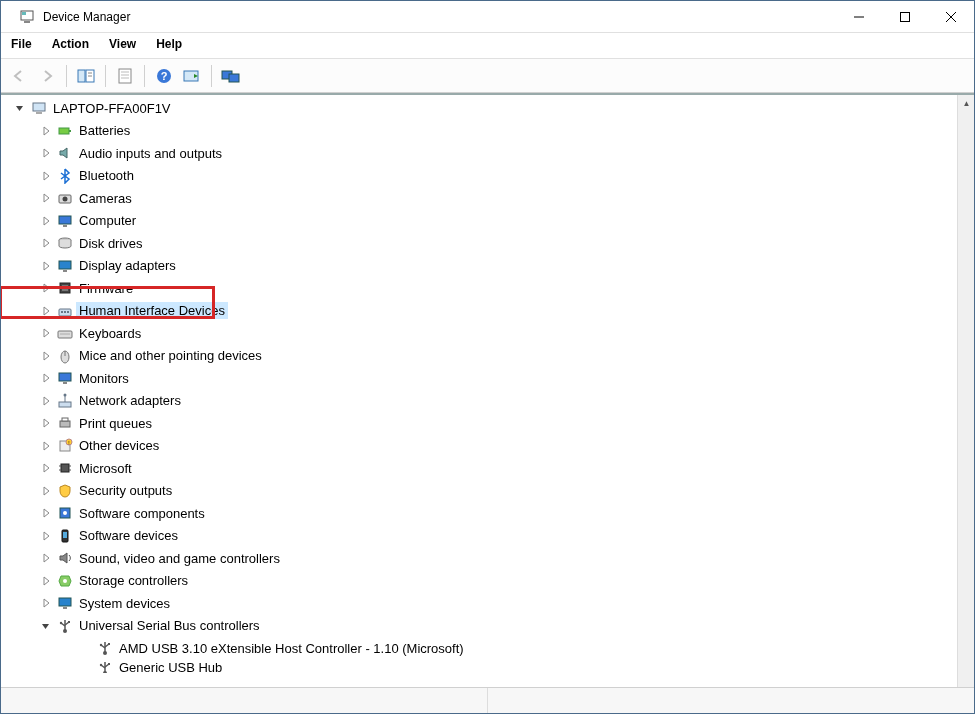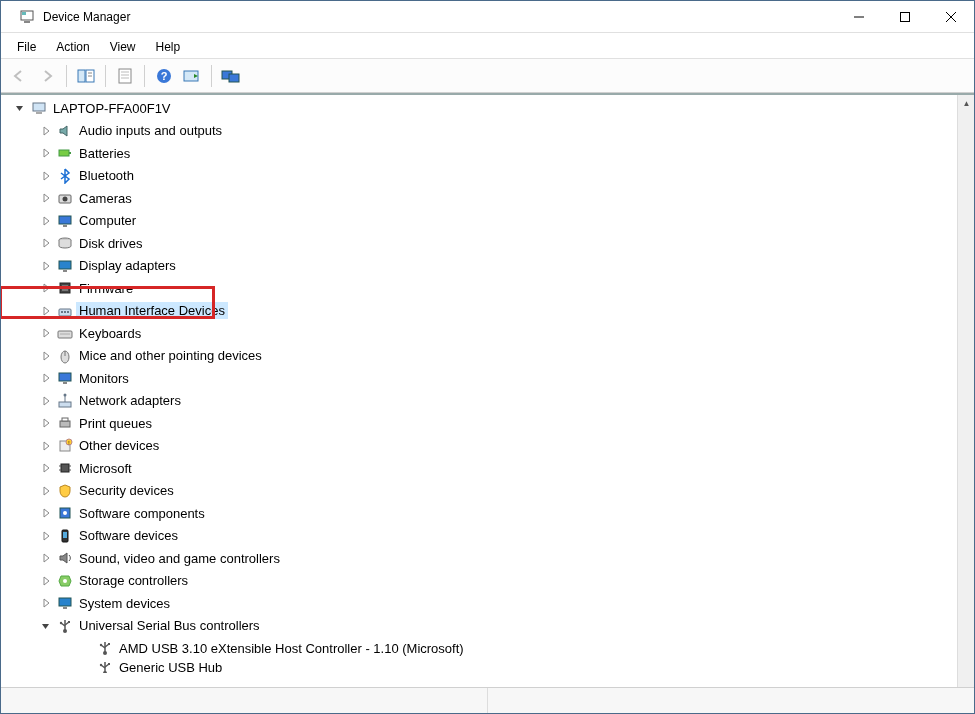--- a/index.html
+++ b/index.html
@@ -28,24 +28,24 @@
     .titlebar-title { font-size: 12px; color: #000; flex: 1; }
     .window-controls { display: flex; }
     .window-btn {
       width: 46px; height: 32px;
       display: flex; align-items: center; justify-content: center;
       cursor: pointer;
     }
     .menubar {
       height: 26px;
       display: flex;
-      align-items: flex-end;
+      align-items: flex-start;
       border-bottom: 1px solid #e0e0e0;
-      padding-left: 6px;
       background: #fff;
+      font-weight: bold;
     }
     .menu-item {
       padding: 4px 10px;
       font-size: 12px;
       cursor: pointer;
     }
     .toolbar {
       height: 34px;
       display: flex;
       align-items: center;
@@ -239,38 +239,38 @@
         <span>LAPTOP-FFA00F1V</span>
       </div>
       <div class="tree-row level1">
         <span class="expander">
           <svg width="10" height="10">
             <path d="M3 1 L8 5 L3 9 Z" fill="none" stroke="#888"></path>
           </svg>
         </span>
         <span class="node-icon">
           <svg width="16" height="16" viewBox="0 0 16 16">
-            <path d="M3 6 L6 6 L10 3 L10 13 L6 10 L3 10 Z" fill="#7aa" stroke="#466"></path>
-          </svg>
-        </span>
-        <span>Audio inputs and outputs</span>
-      </div>
-      <div class="tree-row level1">
-        <span class="expander">
-          <svg width="10" height="10">
-            <path d="M3 1 L8 5 L3 9 Z" fill="none" stroke="#888"></path>
-          </svg>
-        </span>
-        <span class="node-icon">
-          <svg width="16" height="16" viewBox="0 0 16 16">
             <rect x="2" y="5" width="10" height="6" fill="#7c4" stroke="#494"></rect>
             <rect x="12" y="7" width="2" height="2" fill="#494"></rect>
           </svg>
         </span>
         <span>Batteries</span>
+      </div>
+      <div class="tree-row level1">
+        <span class="expander">
+          <svg width="10" height="10">
+            <path d="M3 1 L8 5 L3 9 Z" fill="none" stroke="#888"></path>
+          </svg>
+        </span>
+        <span class="node-icon">
+          <svg width="16" height="16" viewBox="0 0 16 16">
+            <path d="M3 6 L6 6 L10 3 L10 13 L6 10 L3 10 Z" fill="#7aa" stroke="#466"></path>
+          </svg>
+        </span>
+        <span>Audio inputs and outputs</span>
       </div>
       <div class="tree-row level1">
         <span class="expander">
           <svg width="10" height="10">
             <path d="M3 1 L8 5 L3 9 Z" fill="none" stroke="#888"></path>
           </svg>
         </span>
         <span class="node-icon">
           <svg width="16" height="16" viewBox="0 0 16 16">
             <path d="M8 1 L12 5 L8 8 L12 11 L8 15 L8 1 M4 5 L8 8 M4 11 L8 8" fill="none" stroke="#1b6fd4" stroke-width="1.5"></path>
@@ -471,21 +471,21 @@
         <span class="expander">
           <svg width="10" height="10">
             <path d="M3 1 L8 5 L3 9 Z" fill="none" stroke="#888"></path>
           </svg>
         </span>
         <span class="node-icon">
           <svg width="16" height="16" viewBox="0 0 16 16">
             <path d="M8 2 L13 4 L13 8 A5 6 0 0 1 8 14 A5 6 0 0 1 3 8 L3 4 Z" fill="#fc4" stroke="#b82"></path>
           </svg>
         </span>
-        <span>Security devices</span>
+        <span>Security outputs</span>
       </div>
       <div class="tree-row level1">
         <span class="expander">
           <svg width="10" height="10">
             <path d="M3 1 L8 5 L3 9 Z" fill="none" stroke="#888"></path>
           </svg>
         </span>
         <span class="node-icon">
           <svg width="16" height="16" viewBox="0 0 16 16">
             <rect x="3" y="3" width="10" height="10" fill="#3a78d8" stroke="#255"></rect>

